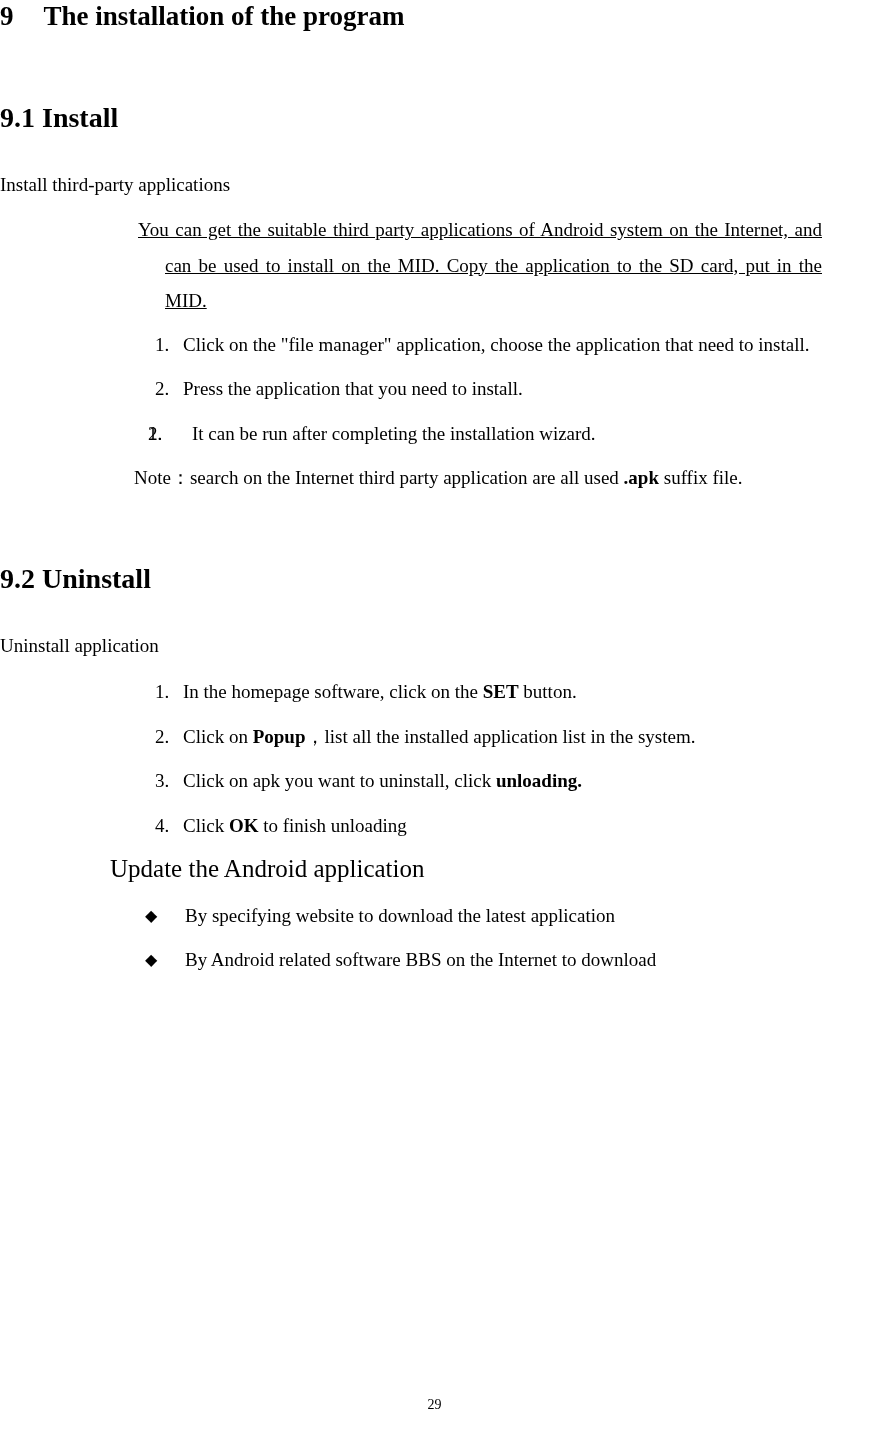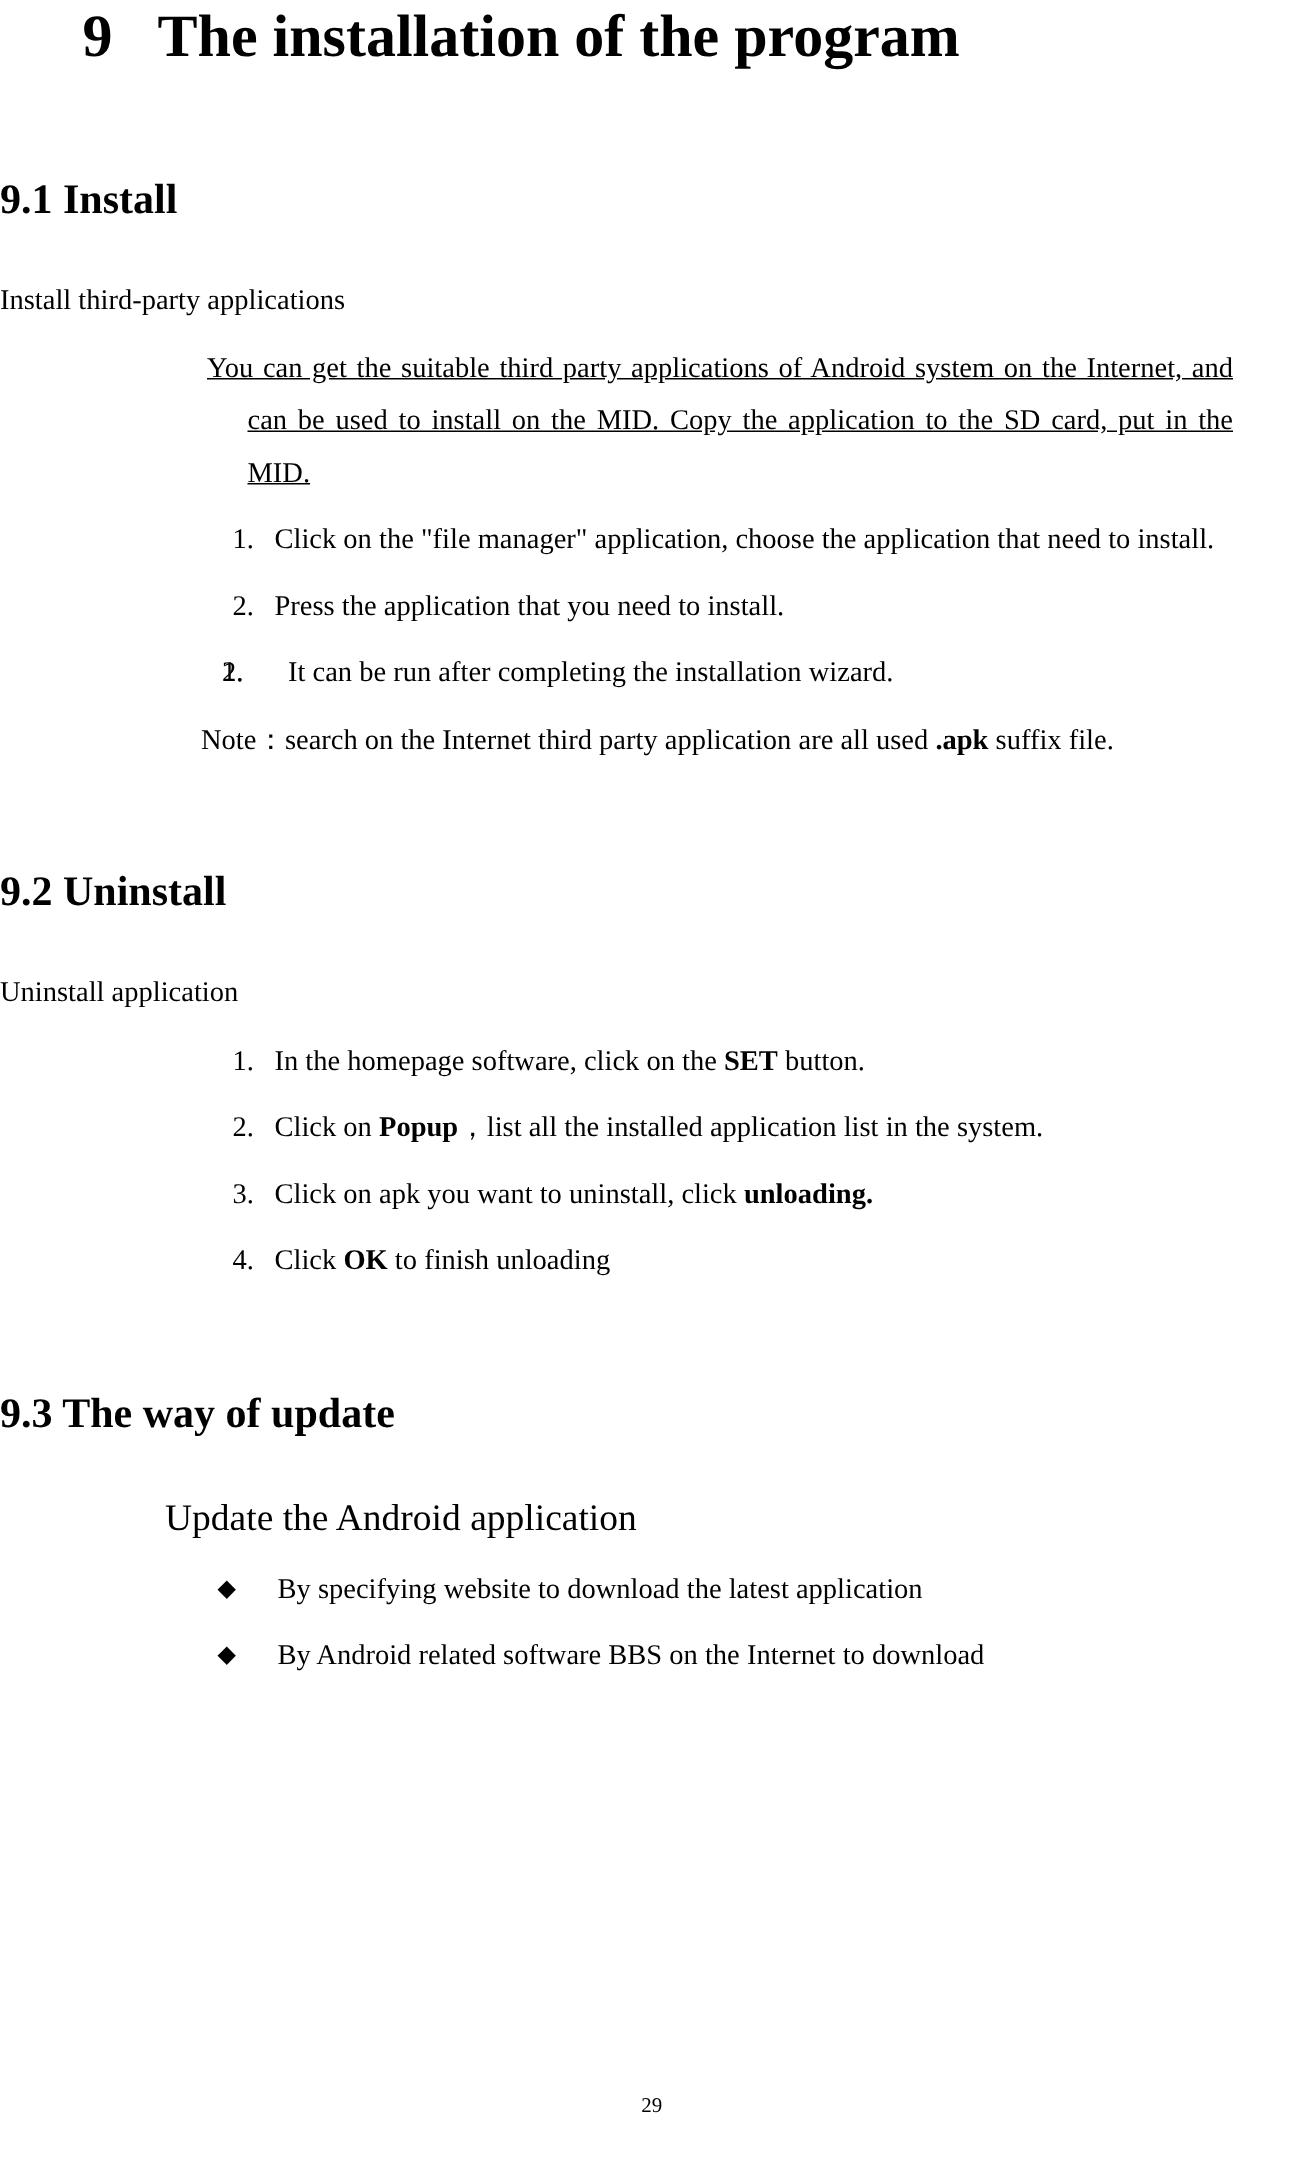--- a/index.html
+++ b/index.html
@@ -13,24 +13,23 @@
       color: #000;
       width: 869px;
       height: 1439px;
       position: relative;
       padding: 0;
     }
     .page {
       padding: 0 20px 0 0;
     }
     .chapter-title {
-      font-size: 40px;
+      font-size: 27px;
       font-weight: bold;
       text-align: left;
-      padding-left: 55px;
       margin-top: 0;
       line-height: 1.2;
     }
     .chapter-num {
       display: inline-block;
       margin-right: 30px;
     }
     .section-title {
       font-size: 28px;
       font-weight: bold;
@@ -187,21 +186,20 @@
     <li>
       <span class="num">3.</span>
       <span><span>Click on apk you want to uninstall, click </span><b>unloading.</b></span>
     </li>
     <li>
       <span class="num">4.</span>
       <span><span>Click </span><b>OK</b><span> to finish unloading</span></span>
     </li>
   </ul>
 
-  <h2 class="section-title">9.3 The way of update</h2>
 
   <div class="update-intro">Update the Android application</div>
 
   <ul class="bullet-list">
     <li>
       <span class="diamond">◆</span>
       <span>By specifying website to download the latest application</span>
     </li>
     <li>
       <span class="diamond">◆</span>

